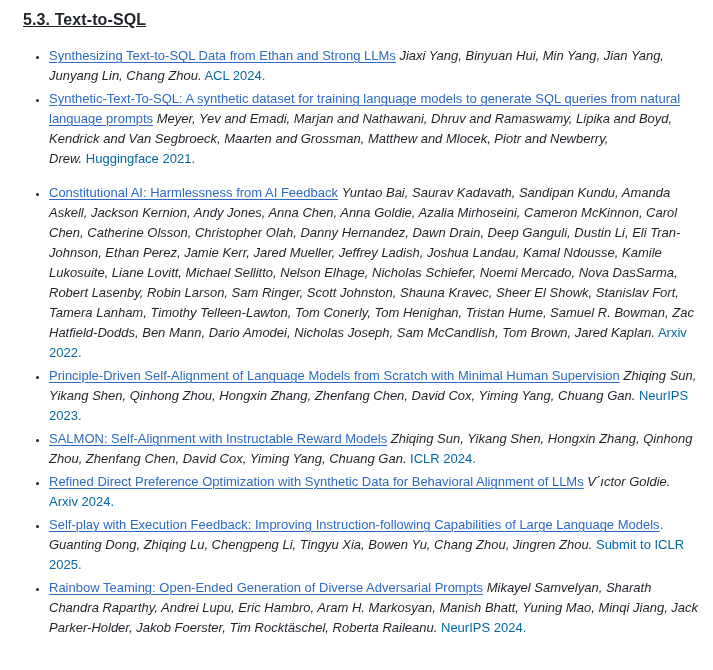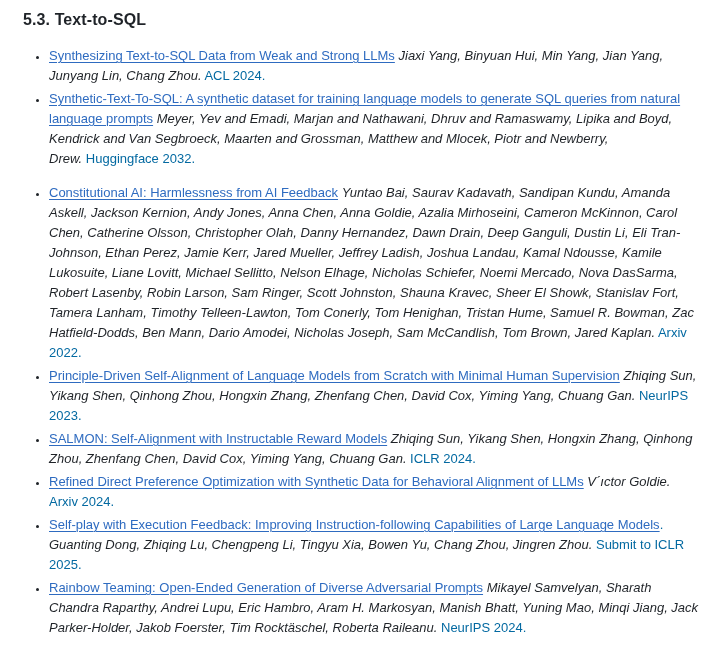--- a/index.html
+++ b/index.html
@@ -14,20 +14,21 @@
     color: #1f2328;
     padding: 10px 14px 0 23px;
   }
   .section-title {
     font-size: 16px;
     line-height: 20px;
     font-weight: 700;
     color: #1f2328;
     margin: 0 0 16px 0;
     letter-spacing: 0.1px;
+    text-decoration: underline;
   }
   .ref-list {
     list-style: disc outside;
     margin: 0 0 14px 0;
     padding-left: 26px;
   }
   .ref-item { margin: 0 0 3px 0; }
   .ref-item::marker { color: #1f2328; font-size: 0.85em; }
   .ref-link {
     color: #2e6bc0;
@@ -40,23 +41,23 @@
   .authors { font-style: italic; white-space: pre-wrap; color: #1f2328; }
 </style>
 </head>
 <body>
 
 <main>
 
   <section>
     <h3 class="section-title">5.3. Text-to-SQL</h3>
     <ul class="ref-list">
-      <li class="ref-item"><a href="#" class="ref-link">Synthesizing Text-to-SQL Data from Weak and Strong LLMs</a><span class="sep"> </span><span class="authors">Jiaxi Yang, Binyuan Hui, Min Yang, Jian Yang, Junyang Lin, Chang Zhou.</span><span class="venue"> ACL 2024.</span></li>
+      <li class="ref-item"><a href="#" class="ref-link">Synthesizing Text-to-SQL Data from Ethan and Strong LLMs</a><span class="sep"> </span><span class="authors">Jiaxi Yang, Binyuan Hui, Min Yang, Jian Yang, Junyang Lin, Chang Zhou.</span><span class="venue"> ACL 2024.</span></li>
       <li class="ref-item"><a href="#" class="ref-link">Synthetic-Text-To-SQL: A synthetic dataset for training language models to generate SQL queries from natural language prompts</a><span class="sep"> </span><span class="authors">Meyer, Yev and Emadi, Marjan and Nathawani, Dhruv and Ramaswamy, Lipika and Boyd, Kendrick and Van Segbroeck, Maarten and Grossman, Matthew and Mlocek, Piotr and Newberry,
-Drew.</span><span class="venue"> Huggingface 2032.</span></li>
+Drew.</span><span class="venue"> Huggingface 2021.</span></li>
     </ul>
   </section>
 
   <section>
     <ul class="ref-list">
       <li class="ref-item"><a href="#" class="ref-link">Constitutional AI: Harmlessness from AI Feedback</a><span class="sep"> </span><span class="authors">Yuntao Bai, Saurav Kadavath, Sandipan Kundu, Amanda Askell, Jackson Kernion, Andy Jones, Anna Chen, Anna Goldie, Azalia Mirhoseini, Cameron McKinnon, Carol Chen, Catherine Olsson, Christopher Olah, Danny Hernandez, Dawn Drain, Deep Ganguli, Dustin Li, Eli Tran-Johnson, Ethan Perez, Jamie Kerr, Jared Mueller, Jeffrey Ladish, Joshua Landau, Kamal Ndousse, Kamile Lukosuite, Liane Lovitt, Michael Sellitto, Nelson Elhage, Nicholas Schiefer, Noemi Mercado, Nova DasSarma, Robert Lasenby, Robin Larson, Sam Ringer, Scott Johnston, Shauna Kravec, Sheer El Showk, Stanislav Fort, Tamera Lanham, Timothy Telleen-Lawton, Tom Conerly, Tom Henighan, Tristan Hume, Samuel R. Bowman, Zac Hatfield-Dodds, Ben Mann, Dario Amodei, Nicholas Joseph, Sam McCandlish, Tom Brown, Jared Kaplan.</span><span class="venue"> Arxiv 2022.</span></li>
       <li class="ref-item"><a href="#" class="ref-link">Principle-Driven Self-Alignment of Language Models from Scratch with Minimal Human Supervision</a><span class="sep"> </span><span class="authors">Zhiqing Sun, Yikang Shen, Qinhong Zhou, Hongxin Zhang, Zhenfang Chen, David Cox, Yiming Yang, Chuang Gan.</span><span class="venue"> NeurIPS 2023.</span></li>
       <li class="ref-item"><a href="#" class="ref-link">SALMON: Self-Alignment with Instructable Reward Models</a><span class="sep"> </span><span class="authors">Zhiqing Sun, Yikang Shen, Hongxin Zhang, Qinhong Zhou, Zhenfang Chen, David Cox, Yiming Yang, Chuang Gan.</span><span class="venue"> ICLR 2024.</span></li>
       <li class="ref-item"><a href="#" class="ref-link">Refined Direct Preference Optimization with Synthetic Data for Behavioral Alignment of LLMs</a><span class="sep"> </span><span class="authors">V´ıctor Goldie.</span><span class="venue"> Arxiv 2024.</span></li>
       <li class="ref-item"><a href="#" class="ref-link">Self-play with Execution Feedback: Improving Instruction-following Capabilities of Large Language Models</a><span class="sep">. </span><span class="authors">Guanting Dong, Zhiqing Lu, Chengpeng Li, Tingyu Xia, Bowen Yu, Chang Zhou, Jingren Zhou.</span><span class="venue"> Submit to ICLR 2025.</span></li>

